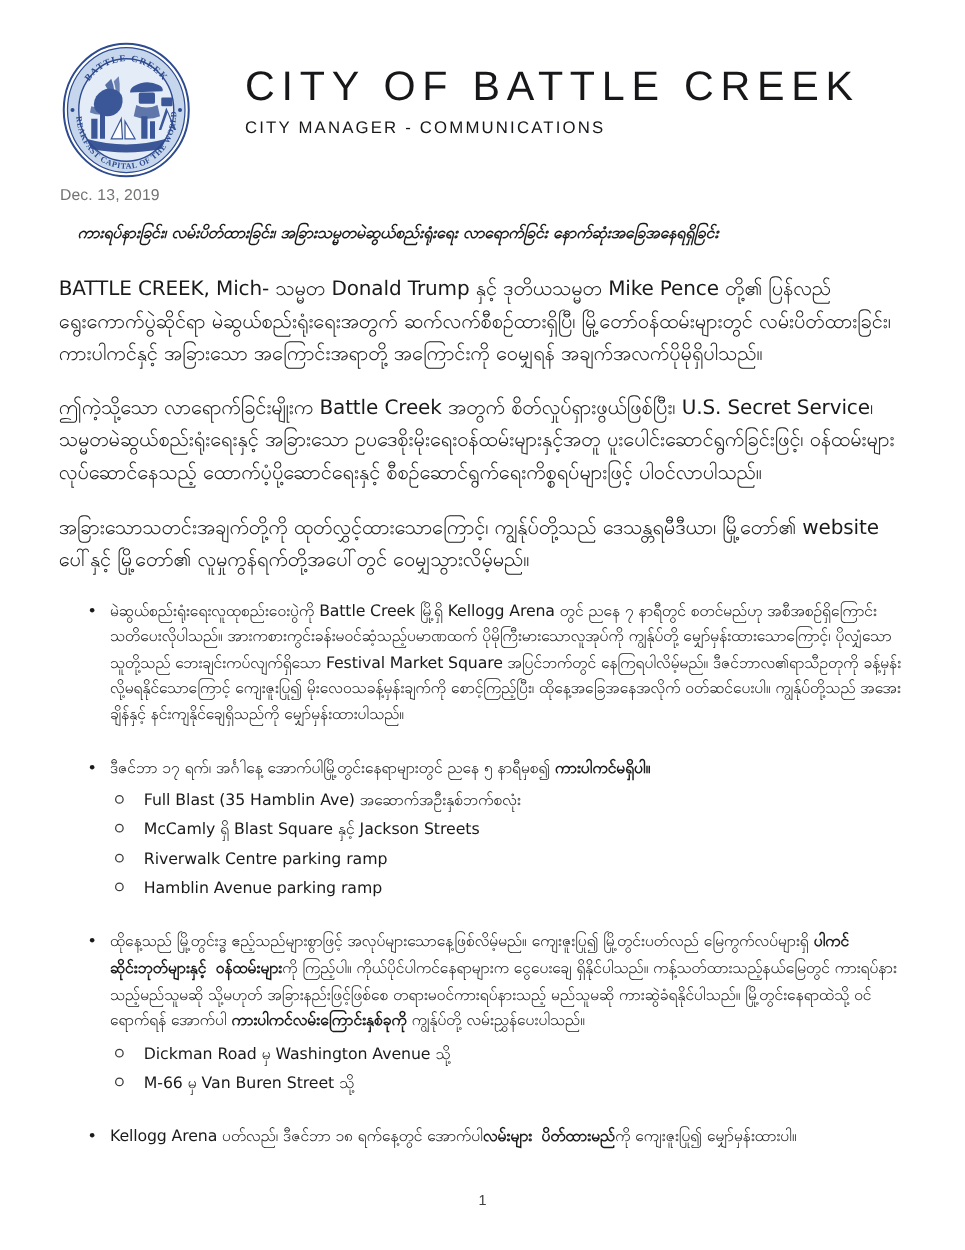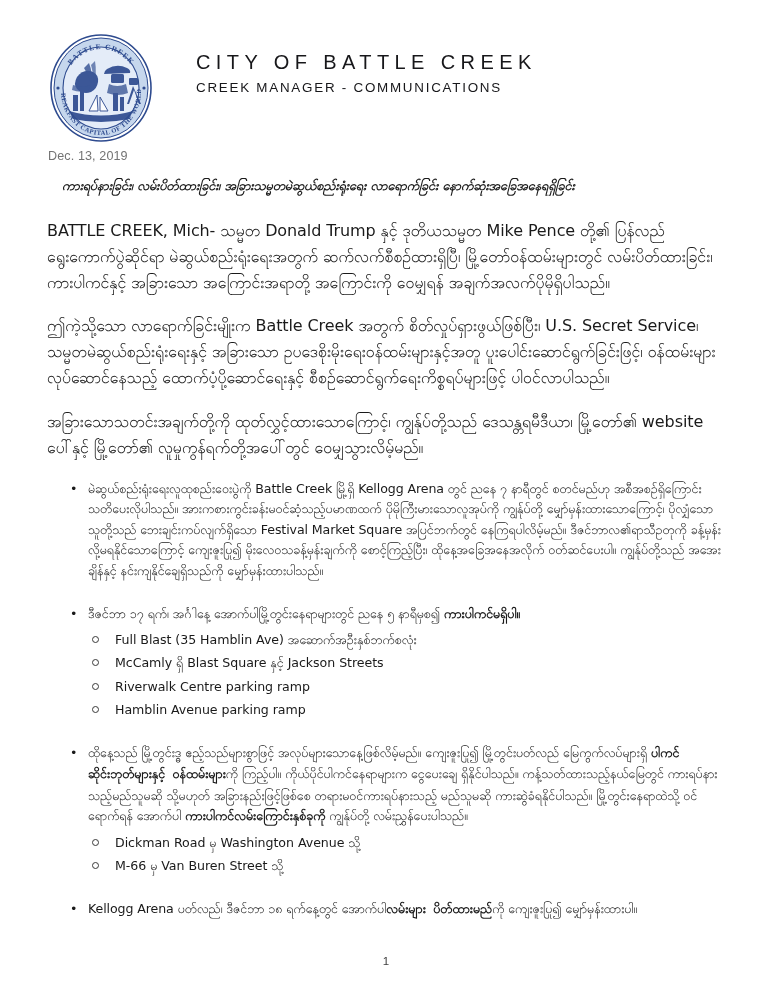--- a/index.html
+++ b/index.html
@@ -43,21 +43,21 @@
   .seal svg { display: block; width: 108px; height: 110px; }
 
   .masthead {
     position: absolute;
     left: 196px;
     top: 52px;
     width: 560px;
   }
   .masthead-title {
     font-family: "Liberation Sans", "DejaVu Sans", sans-serif;
-    font-size: 20px;
+    font-size: 33px;
     font-weight: 400;
     letter-spacing: 5.4px;
     color: #17171a;
     line-height: 1.05;
     white-space: nowrap;
   }
   .masthead-sub {
     font-family: "Liberation Sans", "DejaVu Sans", sans-serif;
     font-size: 13.4px;
     font-weight: 400;
@@ -228,21 +228,21 @@
           <textPath href="#arcBot" startOffset="50%" text-anchor="middle">BREAKFAST CAPITAL OF THE WORLD</textPath>
         </text>
 
         <circle cx="11" cy="55" r="1.6" fill="#2e4b8f"></circle>
         <circle cx="97" cy="55" r="1.6" fill="#2e4b8f"></circle>
       </svg>
     </div>
 
     <div class="masthead">
       <div class="masthead-title">CITY OF BATTLE CREEK</div>
-      <div class="masthead-sub">CREEK MANAGER - COMMUNICATIONS</div>
+      <div class="masthead-sub">CITY MANAGER - COMMUNICATIONS</div>
     </div>
   </div>
 
   <div class="doc-date">Dec. 13, 2019</div>
 
   <div class="content">
 
     <div class="doc-title">ကားရပ်နားခြင်း၊ လမ်းပိတ်ထားခြင်း၊ အခြားသမ္မတမဲဆွယ်စည်းရုံးရေး လာရောက်ခြင်း နောက်ဆုံးအခြေအနေရရှိခြင်း</div>
 
     <p class="para">BATTLE CREEK, Mich- သမ္မတ Donald Trump နှင့် ဒုတိယသမ္မတ Mike Pence တို့၏ ပြန်လည်ရွေးကောက်ပွဲဆိုင်ရာ မဲဆွယ်စည်းရုံးရေးအတွက် ဆက်လက်စီစဉ်ထားရှိပြီ၊ မြို့တော်ဝန်ထမ်းများတွင် လမ်းပိတ်ထားခြင်း၊ ကားပါကင်နှင့် အခြားသော အကြောင်းအရာတို့ အကြောင်းကို ဝေမျှရန် အချက်အလက်ပိုမိုရှိပါသည်။</p>

